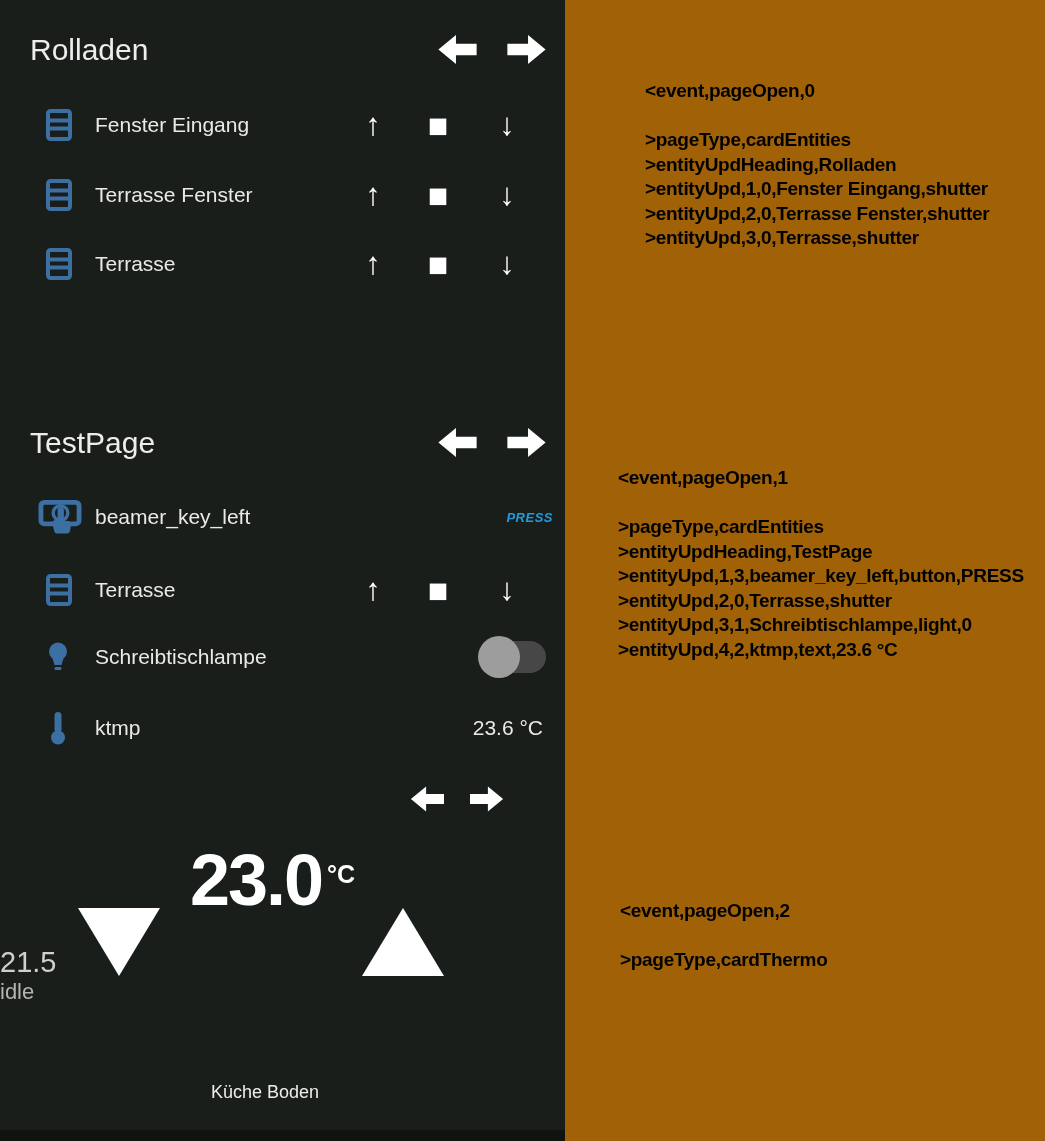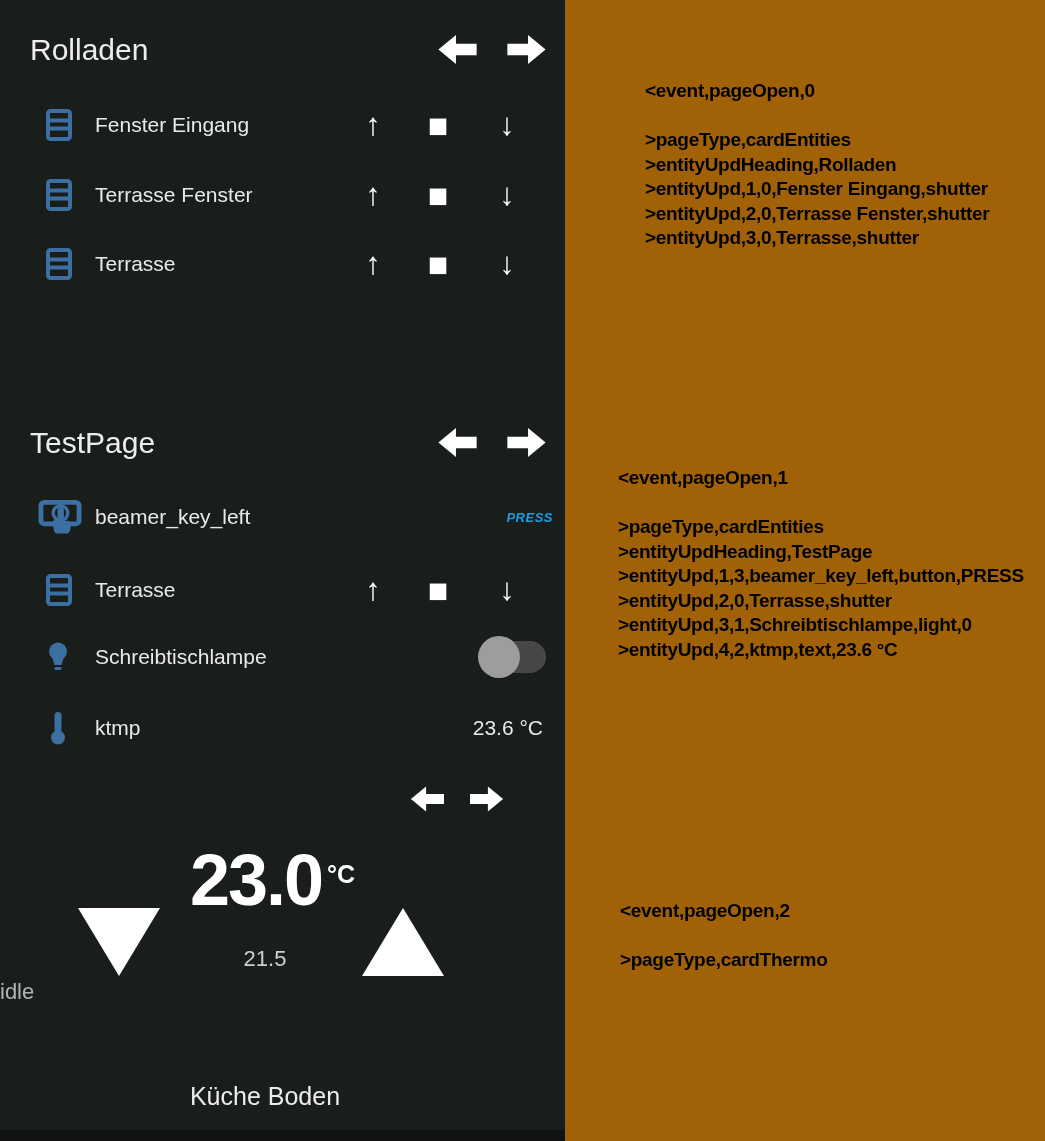--- a/index.html
+++ b/index.html
@@ -28,25 +28,25 @@
 
   .toggle { right:19px; width:64px; height:32px; }
   .toggle-track { position:absolute; left:0; top:0; width:64px; height:32px; border-radius:16px; background:#474747; }
   .toggle-knob  { position:absolute; left:-4px; top:-5px; width:42px; height:42px; border-radius:50%; background:#9d9d9d; }
 
   
   .thermo-temp { position:absolute; left:0; top:842px; width:545px; text-align:center;
                  color:#ffffff; font-size:72px; line-height:76px; font-weight:700; letter-spacing:-2px; }
   .thermo-unit { display:inline-block; font-size:25px; font-weight:700; letter-spacing:0;
                  vertical-align:top; position:relative; top:-6px; margin-left:5px; }
-  .thermo-setpoint { position:absolute; left:0; top:946px; width:530px; text-align:center; font-size:22px; color:#cfcfcf; }
+  .thermo-setpoint { position:absolute; left:0; top:946px; width:530px; font-size:29px; color:#cfcfcf; }
   .thermo-state    { position:absolute; left:0; top:979px; width:530px; text-align:left; font-size:22px; color:#b3b3b3; }
   .tri { position:absolute; }
   .tri svg { display:block; }
-  .thermo-title { position:absolute; left:0; top:1082px; width:530px; text-align:center; font-size:25px; color:#ececec; }
+  .thermo-title { position:absolute; left:0; top:1082px; width:530px; text-align:center; font-size:18px; color:#ececec; }
 
   
   .proto-block { position:absolute; color:#000; font-size:19px; font-weight:700;
                  line-height:24.5px; letter-spacing:-0.3px; white-space:nowrap; }
   .proto-gap { height:24.5px; }
 </style>
 </head>
 <body>
 
 <div class="stage">

